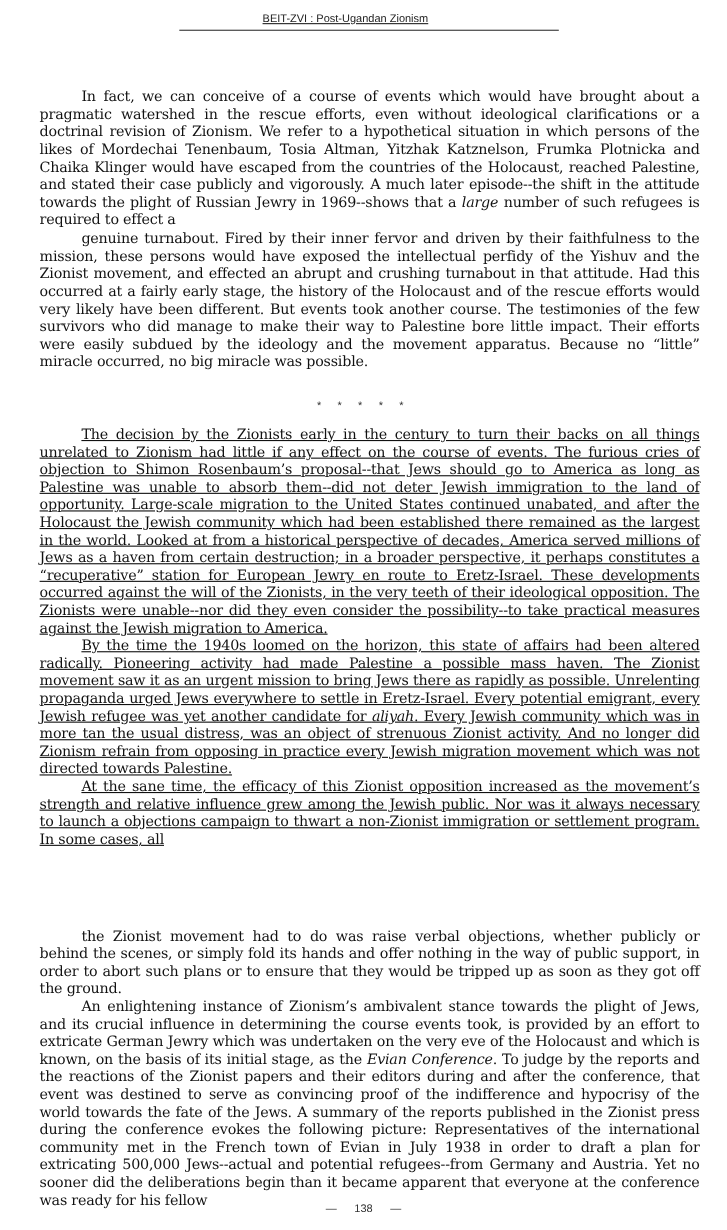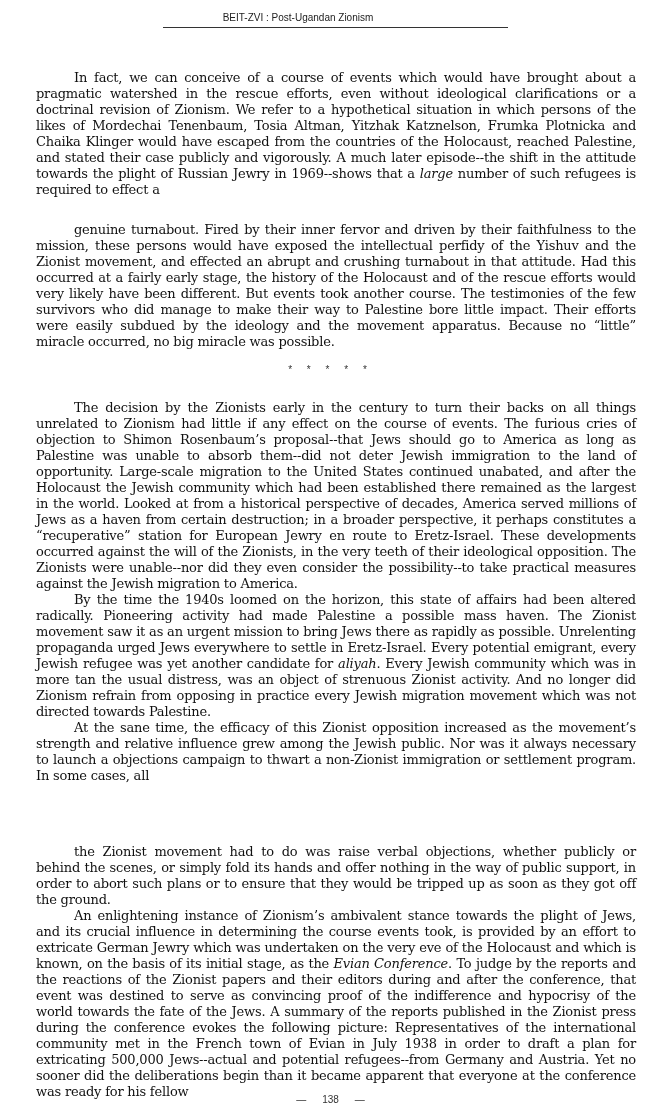--- a/index.html
+++ b/index.html
@@ -1,37 +1,37 @@
 <!DOCTYPE html>
 <html><head>
 <meta charset="utf-8">
 <style>
   html, body { margin: 0; padding: 0; background: #ffffff; }
   body { width: 661px; height: 1118px; position: relative; overflow: hidden; color: #111; }
   .header {
-    position: absolute; top: 12px; left: 0; width: 596px; text-align: center;
-    font-family: "Liberation Sans", sans-serif; font-size: 10px; color: #222;
+    position: absolute; top: 12px; left: 16px; width: 596px; text-align: center;
+    font-family: "Liberation Sans", sans-serif; font-size: 10px; color: #222; text-decoration: underline;
   }
   .header-rule {
     position: absolute; top: 27px; left: 163px; width: 345px; height: 0;
     border-top: 1px solid #333;
   }
   .content {
     position: absolute; left: 36px; width: 600px;
     font-family: "DejaVu Serif", serif; font-size: 13px; line-height: 16px;
     text-align: justify; color: #111; letter-spacing: -0.2px;
   }
   .content p { margin: 0; text-indent: 38px; }
-  .block1 { top: 70px; }
-  .block2 { top: 210px; margin-top: 12px; }
+  .block1 { top: 81px; }
+  .block2 { top: 210px; }
   .stars {
     position: absolute; top: 364px; left: 0; width: 661px; text-align: center;
     font-family: "Liberation Sans", sans-serif; font-size: 10px; color: #333; letter-spacing: 6px;
   }
-  .block3 { top: 400px; }
+  .block3 { top: 388px; text-decoration: underline; }
   .block4 { top: 800px; margin-top: 44px; }
   .footer {
     position: absolute; top: 1094px; left: 0; width: 661px; text-align: center;
     font-family: "Liberation Sans", sans-serif; font-size: 10px; color: #333;
   }
   .footer span { margin: 0 8px; }
   em { font-style: italic; }
 </style>
 </head>
 <body>

